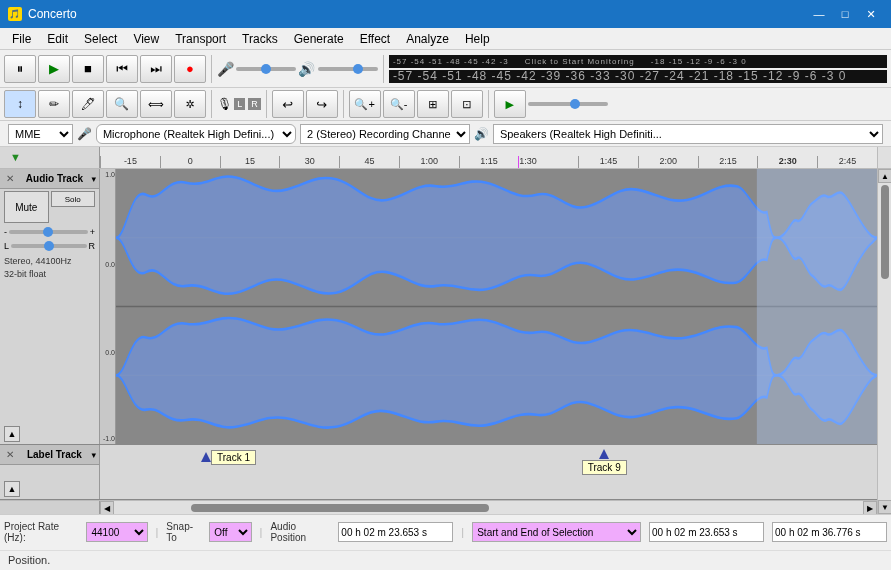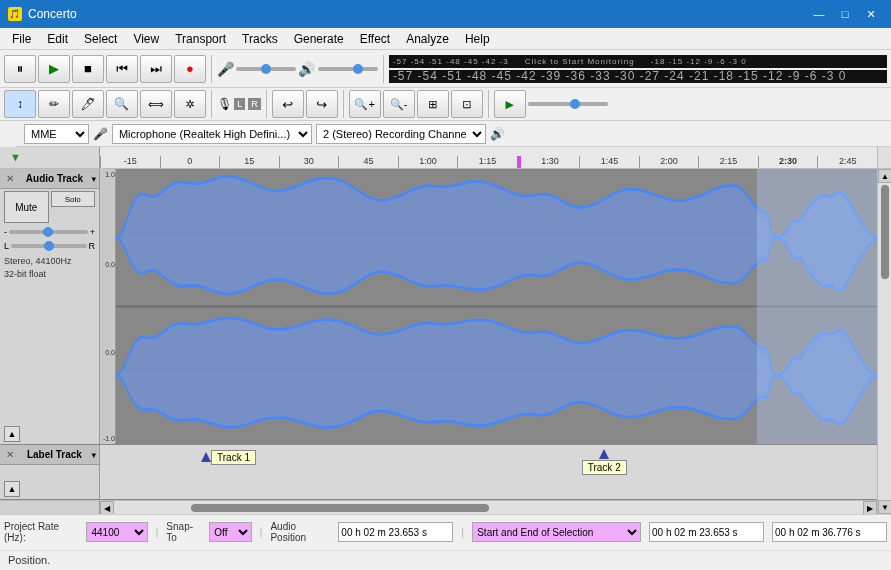--- a/index.html
+++ b/index.html
@@ -13,21 +13,21 @@
     .title-bar-controls { display: flex; gap: 2px; }
     .title-bar-btn { width: 24px; height: 20px; border: none; cursor: pointer; display: flex; align-items: center; justify-content: center; font-size: 11px; background: transparent; color: white; }
 
     
     .menu-bar { background: #f0f0f0; height: 22px; display: flex; align-items: center; padding: 0 4px; border-bottom: 1px solid #ccc; }
     .menu-item { padding: 2px 8px; cursor: pointer; font-size: 12px; }
     .tb-btn { width: 32px; height: 28px; border: 1px solid #aaa; background: linear-gradient(to bottom, #fff, #e0e0e0); cursor: pointer; display: flex; align-items: center; justify-content: center; font-size: 14px; border-radius: 2px; }
     .tb-sep { width: 1px; height: 28px; background: #bbb; margin: 0 3px; }
 
     
-    .device-bar { background: #f0f0f0; display: flex; align-items: center; padding: 2px 8px; gap: 4px; border-bottom: 1px solid #ccc; height: 26px; margin-left: 16px; }
+    .device-bar { background: #f0f0f0; display: flex; align-items: center; padding: 2px 8px; gap: 4px; border-bottom: 1px solid #ccc; height: 26px; }
     .device-select { height: 20px; font-size: 11px; border: 1px solid #aaa; background: white; padding: 0 2px; }
 
     
     .status-bar { background: #f0f0f0; height: 56px; border-top: 1px solid #ccc; display: flex; flex-direction: column; }
     .status-row1 { display: flex; align-items: center; padding: 2px 4px; gap: 8px; height: 45px; border-bottom: 1px solid #ddd; }
     .status-label { font-size: 10px; color: #333; }
     .status-select { height: 20px; font-size: 10px; border: 1px solid #aaa; background: #f0abfc; }
     .status-input { height: 20px; font-size: 10px; border: 1px solid #aaa; background: white; padding: 0 2px; }
     .status-row2 { display: flex; align-items: center; padding: 2px 8px; height: 24px; }
     .status-text { font-size: 11px; color: #333; }
@@ -123,43 +123,46 @@
 
     <button class="tb-btn" style="color:green; font-size:11px;">▶</button>
     <input type="range" min="0" max="100" value="60" style="width: 80px;">
   </div>
 
   <div class="device-bar">
     <select class="device-select" style="width:65px;">
       <option>MME</option>
     </select>
     <span style="font-size:12px;">🎤</span>
-    <select class="device-select" style="width:200px;">
+    <select class="device-select" style="width:200px;border-radius:6px;">
       <option>Microphone (Realtek High Defini...)</option>
     </select>
     <select class="device-select" style="width:170px;">
       <option>2 (Stereo) Recording Channels</option>
     </select>
     <span style="font-size:12px;">🔊</span>
+    <select class="device-select" style="flex:1;">
+      <option>Speakers (Realtek High Definiti...</option>
+    </select>
   </div>
 
   <div style="display:flex; background:#e8e8e8; border-bottom:1px solid #bbb; height:22px; position:relative;">
     <div style="width:100px; flex-shrink:0; background:#d8d8d8; border-right:1px solid #999; position:relative;">
       <span style="position:absolute; left:10px; top:4px; font-size:11px; color:#228B22;">▼</span>
     </div>
     <div style="flex:1; display:flex; align-items:flex-end; overflow:hidden; font-size:9px; color:#333;">
       <div style="display:flex; width:100%; height:100%; align-items:flex-end;">
         <span style="flex:1; text-align:center; border-left:1px solid #999; padding-bottom:2px;">-15</span>
         <span style="flex:1; text-align:center; border-left:1px solid #999; padding-bottom:2px;">0</span>
         <span style="flex:1; text-align:center; border-left:1px solid #999; padding-bottom:2px;">15</span>
         <span style="flex:1; text-align:center; border-left:1px solid #999; padding-bottom:2px;">30</span>
         <span style="flex:1; text-align:center; border-left:1px solid #999; padding-bottom:2px;">45</span>
         <span style="flex:1; text-align:center; border-left:1px solid #999; padding-bottom:2px;">1:00</span>
         <span style="flex:1; text-align:center; border-left:1px solid #999; padding-bottom:2px;">1:15</span>
-        <span style="flex:1; text-align:center; border-left:4px solid #d946ef; padding-bottom:2px;">1:30</span>
+        <span style="flex:1; text-align:left; border-left:1px solid #d946ef; padding-bottom:2px;">1:30</span>
         <span style="flex:1; text-align:center; border-left:1px solid #999; padding-bottom:2px;">1:45</span>
         <span style="flex:1; text-align:center; border-left:1px solid #999; padding-bottom:2px;">2:00</span>
         <span style="flex:1; text-align:center; border-left:1px solid #999; padding-bottom:2px;">2:15</span>
         <span style="flex:1; text-align:center; border-left:1px solid #999; padding-bottom:2px; font-weight:bold;">2:30</span>
         <span style="flex:1; text-align:center; border-left:1px solid #999; padding-bottom:2px;">2:45</span>
       </div>
     </div>
     <div style="width:14px; background:#e0e0e0; border-left:1px solid #bbb;"></div>
   </div>
 
@@ -245,21 +248,21 @@
 
         <div style="flex:1; background:#d8d8d8; position:relative; overflow:hidden;">
 
           <div style="position:absolute; left:13%; top:4px; display:flex; flex-direction:row; align-items:center;">
             <div style="width:0; height:0; border-left:5px solid transparent; border-right:5px solid transparent; border-bottom:10px solid #3344aa;"></div>
             <div style="background:#ffffcc; border:1px solid #888; padding:1px 5px; font-size:10px; white-space:nowrap; margin-top:1px;">Track 1</div>
           </div>
 
           <div style="position:absolute; left:62%; top:4px; display:flex; flex-direction:column; align-items:center;">
             <div style="width:0; height:0; border-left:5px solid transparent; border-right:5px solid transparent; border-bottom:10px solid #3344aa;"></div>
-            <div style="background:#ffffcc; border:1px solid #888; padding:1px 5px; font-size:10px; white-space:nowrap; margin-top:1px;">Track 2</div>
+            <div style="background:#ffffcc; border:1px solid #888; padding:1px 5px; font-size:10px; white-space:nowrap; margin-top:1px;">Track 9</div>
           </div>
         </div>
       </div>
 
       <div style="display:flex; height:14px; background:#e0e0e0; border-top:1px solid #bbb; flex-shrink:0;">
         <div style="width:100px; flex-shrink:0; background:#d0d0d0; border-right:1px solid #999;"></div>
         <button style="width:14px; height:14px; border:1px solid #aaa; background:#d0d0d0; font-size:8px; cursor:pointer; flex-shrink:0;">◀</button>
         <div style="flex:1; display:flex; align-items:center; padding:0 2px;">
           <div style="width:40%; height:8px; background:#888; border-radius:4px; margin-left:10%;"></div>
         </div>

